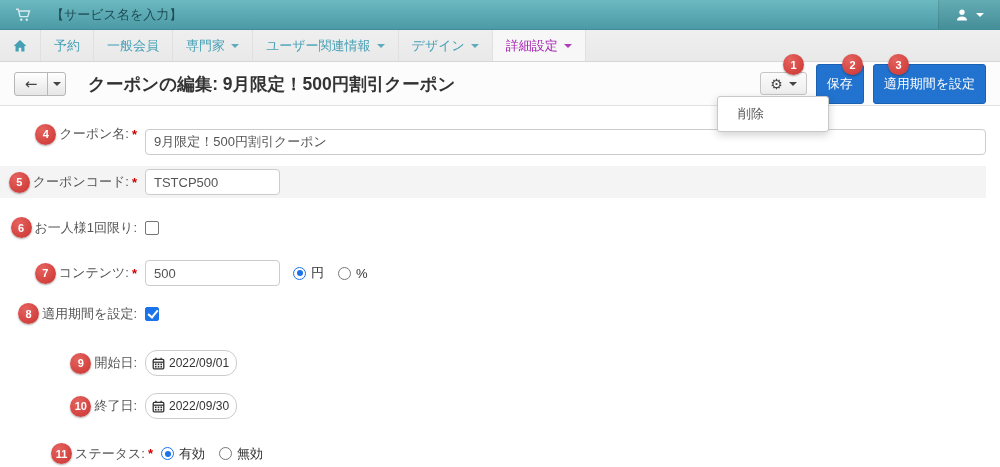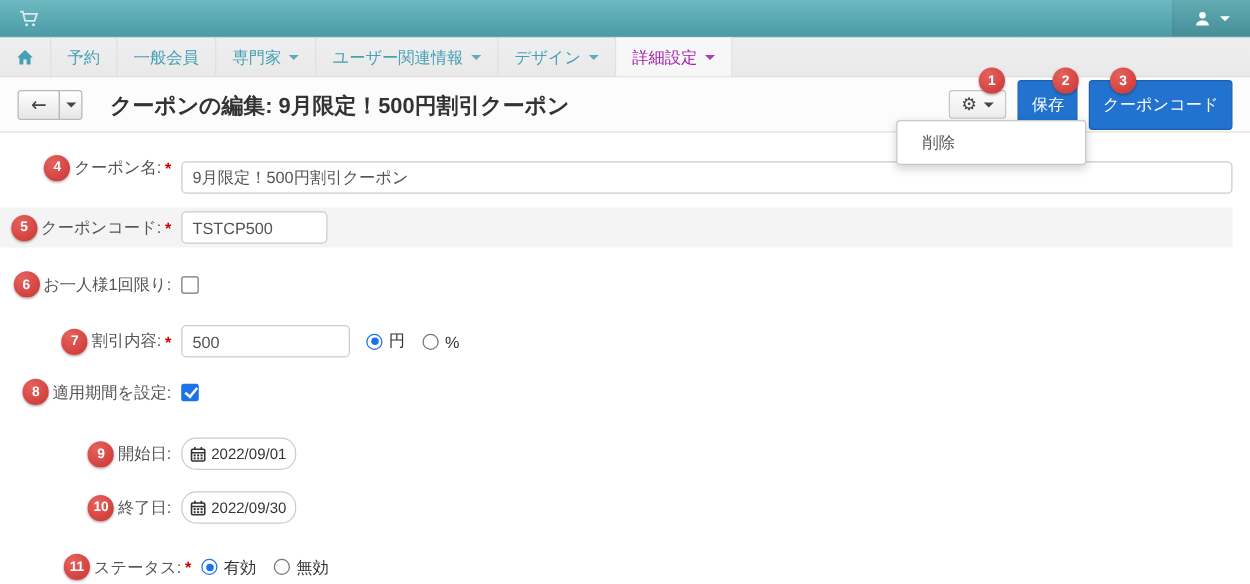--- a/index.html
+++ b/index.html
@@ -59,21 +59,21 @@
     display:inline-flex; align-items:center; cursor:pointer; color:#444;
   }
   .gear-glyph { font-size:14px; line-height:1; font-family:"DejaVu Sans",sans-serif; }
   .btn-primary {
     height:40px; padding:0 10px; border-radius:3px; border:1px solid #1b61b3;
     background:#2173cf; color:#fff; font-size:13px; cursor:pointer;
     display:inline-flex; align-items:center; white-space:nowrap;
   }
   
   .dropdown-menu {
-    position:absolute; left:717px; top:96px; width:152px; z-index:40;
+    position:absolute; left:717px; top:96px; width:112px; z-index:40;
     background:#fff; border:1px solid #c8c8c8; border-radius:3px;
     box-shadow:0 3px 8px rgba(0,0,0,0.18); padding:4px 0;
   }
   .dropdown-item { display:block; padding:4px 0 4px 20px; color:#555; cursor:pointer; }
   
   .num-badge {
     width:21px; height:21px; border-radius:50%; flex:none;
     background:radial-gradient(circle at 35% 28%, #e5625e, #ca3431);
     box-shadow:0 1px 2px rgba(0,0,0,0.35);
     color:#fff; font-size:11px; font-weight:bold;
@@ -124,20 +124,21 @@
 <body>
 
 <div class="topbar">
   <span class="cart-box">
     <svg width="16" height="16" viewBox="0 0 16 16" fill="none" stroke="currentColor" stroke-width="1.4">
       <path d="M1 2.2h2.2l1.9 7.4h7.6l1.8-5.6H4.1"></path>
       <circle cx="6.3" cy="12.8" r="1.2" fill="currentColor" stroke="none"></circle>
       <circle cx="11.8" cy="12.8" r="1.2" fill="currentColor" stroke="none"></circle>
     </svg>
   </span>
+  <span class="service-name">【サービス名を入力】</span>
   <span class="topbar-spacer"></span>
   <span class="user-box">
     <svg width="14" height="14" viewBox="0 0 16 16" fill="#fff">
       <circle cx="8" cy="4.8" r="3"></circle>
       <path d="M2.2 14.2c0-3.1 2.6-4.6 5.8-4.6s5.8 1.5 5.8 4.6z"></path>
     </svg>
     <span class="caret"></span>
   </span>
 </div>
 
@@ -178,21 +179,21 @@
       <span class="caret"></span>
     </button>
   </span>
   <h1 class="page-title">クーポンの編集: 9月限定！500円割引クーポン</h1>
   <div class="header-actions">
     <button class="gear-btn">
       <span class="gear-glyph">⚙</span>
       <span class="caret"></span>
     </button>
     <button class="btn-primary">保存</button>
-    <button class="btn-primary">クーポンコード</button>
+    <button class="btn-primary">適用期間を設定</button>
   </div>
 </header>
 
 <div class="dropdown-menu">
   <span class="dropdown-item">削除</span>
 </div>
 
 <span class="num-badge abs" id="badge-1">1</span>
 <span class="num-badge abs" id="badge-2">2</span>
 <span class="num-badge abs" id="badge-3">3</span>
@@ -207,35 +208,35 @@
     </div>
     <input class="tin" style="flex: 1 1 0%; margin-top: 16px;" type="text" value="9月限定！500円割引クーポン">
   </div>
 
   <div class="frow striped" style="padding:3px 0; margin-bottom:19px;">
     <div class="flabel">
       <span class="num-badge">5</span>
       <span>クーポンコード:</span>
         <span class="req">*</span>
     </div>
-    <input class="tin" style="width: 117px;" type="text" value="TSTCP500">
+    <input class="tin" style="width: 135px;" type="text" value="TSTCP500">
   </div>
 
   <div class="frow" style="min-height:20px; margin-bottom:22px;">
     <div class="flabel">
       <span class="num-badge">6</span>
       <span>お一人様1回限り:</span>
     </div>
     <span class="cb"></span>
   </div>
 
   <div class="frow" style="margin-bottom:17px;">
     <div class="flabel">
       <span class="num-badge">7</span>
-      <span>割引内容:</span>
+      <span>コンテンツ:</span>
         <span class="req">*</span>
     </div>
     <input class="tin" style="width: 135px;" type="text" value="500">
     <span class="unit-group">
       <span class="opt">
         <span class="radio sel"></span>
         <span>円</span>
       </span>
       <span class="opt">
         <span class="radio"></span>

